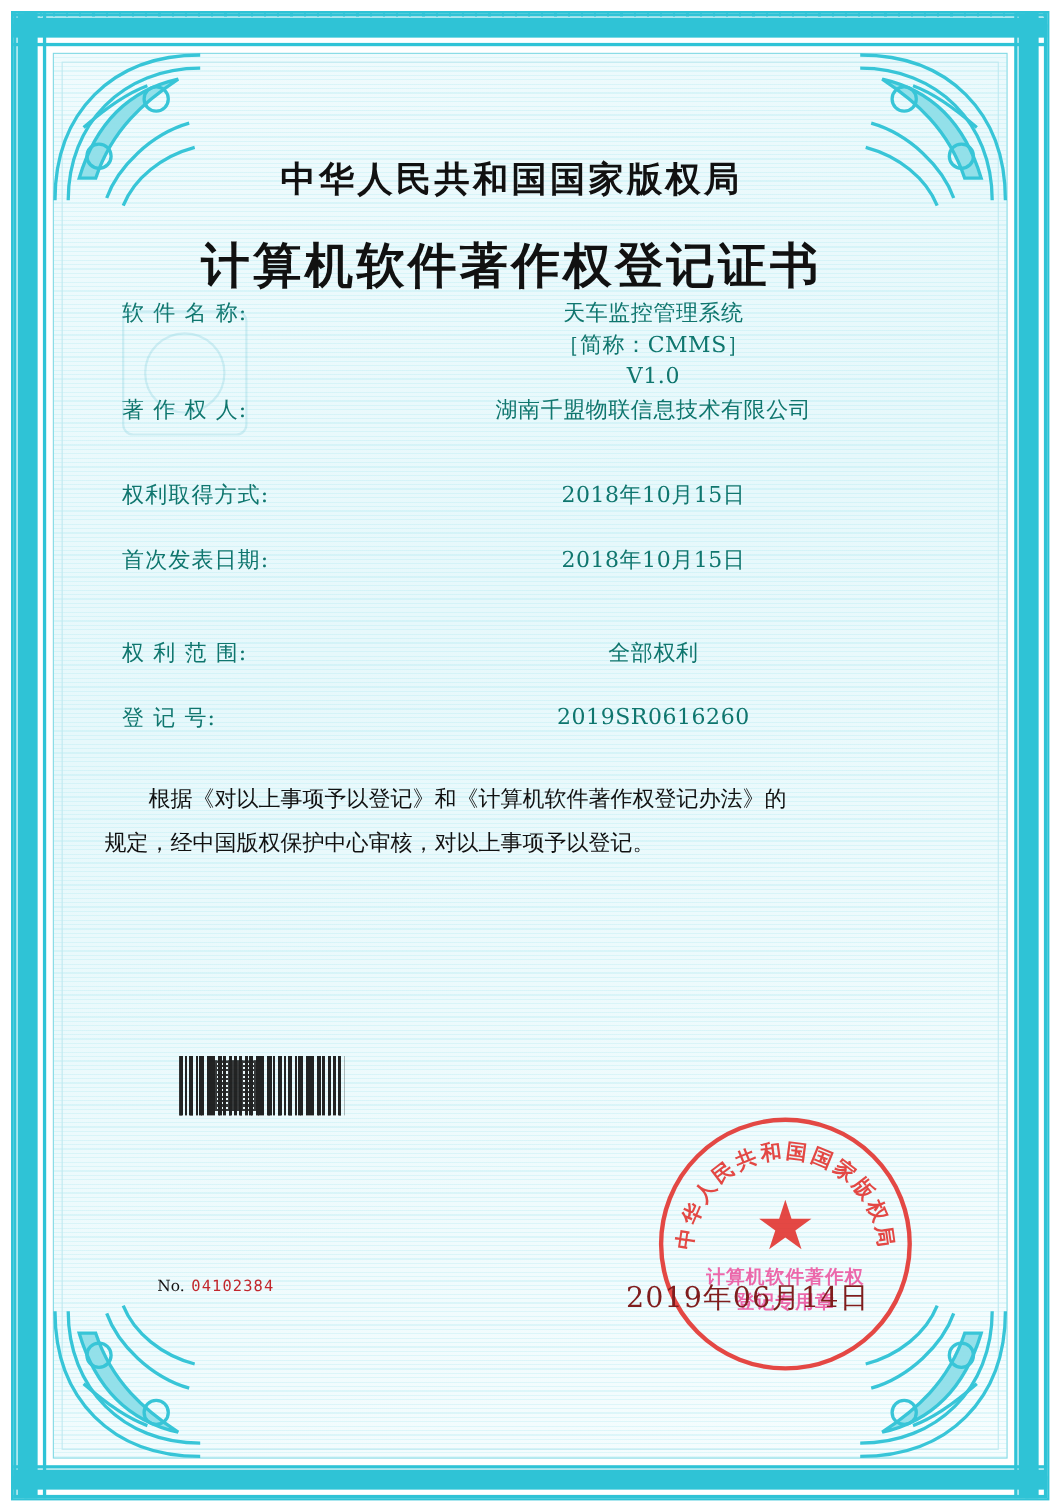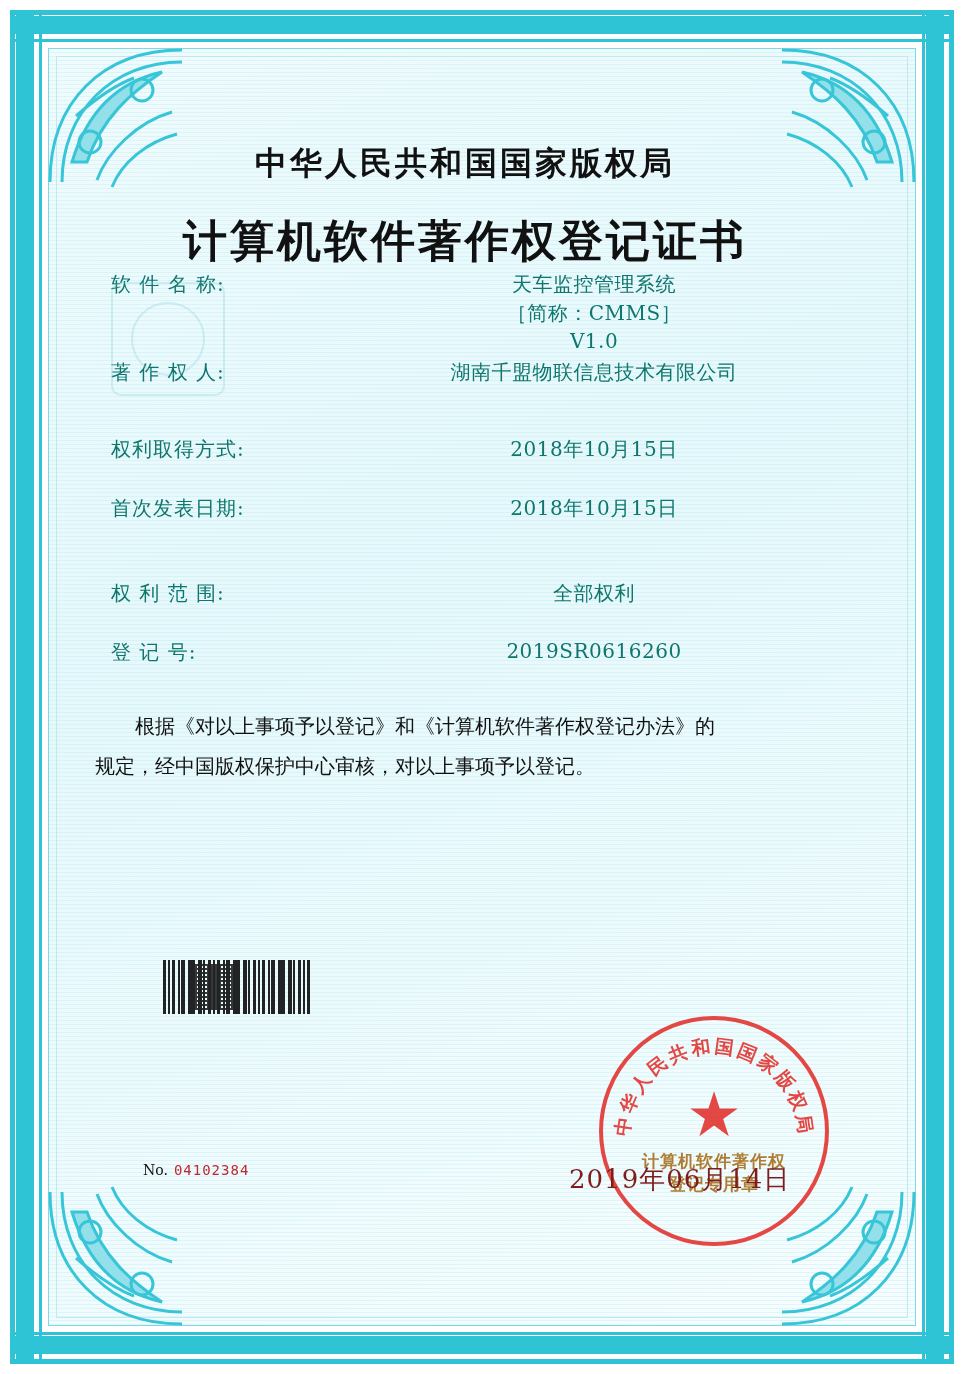--- a/index.html
+++ b/index.html
@@ -217,21 +217,21 @@
   .seal .arc-text {
     position: absolute;
     left: 0; top: 0; width: 100%; height: 100%;
   }
   .seal .bottom-text {
     position: absolute;
     left: 0;
     top: 130px;
     width: 100%;
     text-align: center;
-    color: #a16207;
+    color: #ec4899;
     font-family: "DejaVu Serif", serif;
     font-size: 17px;
     font-weight: bold;
     line-height: 1.35;
     letter-spacing: 1px;
   }
 
   .footer-no {
     position: absolute;
     left: 104px;

